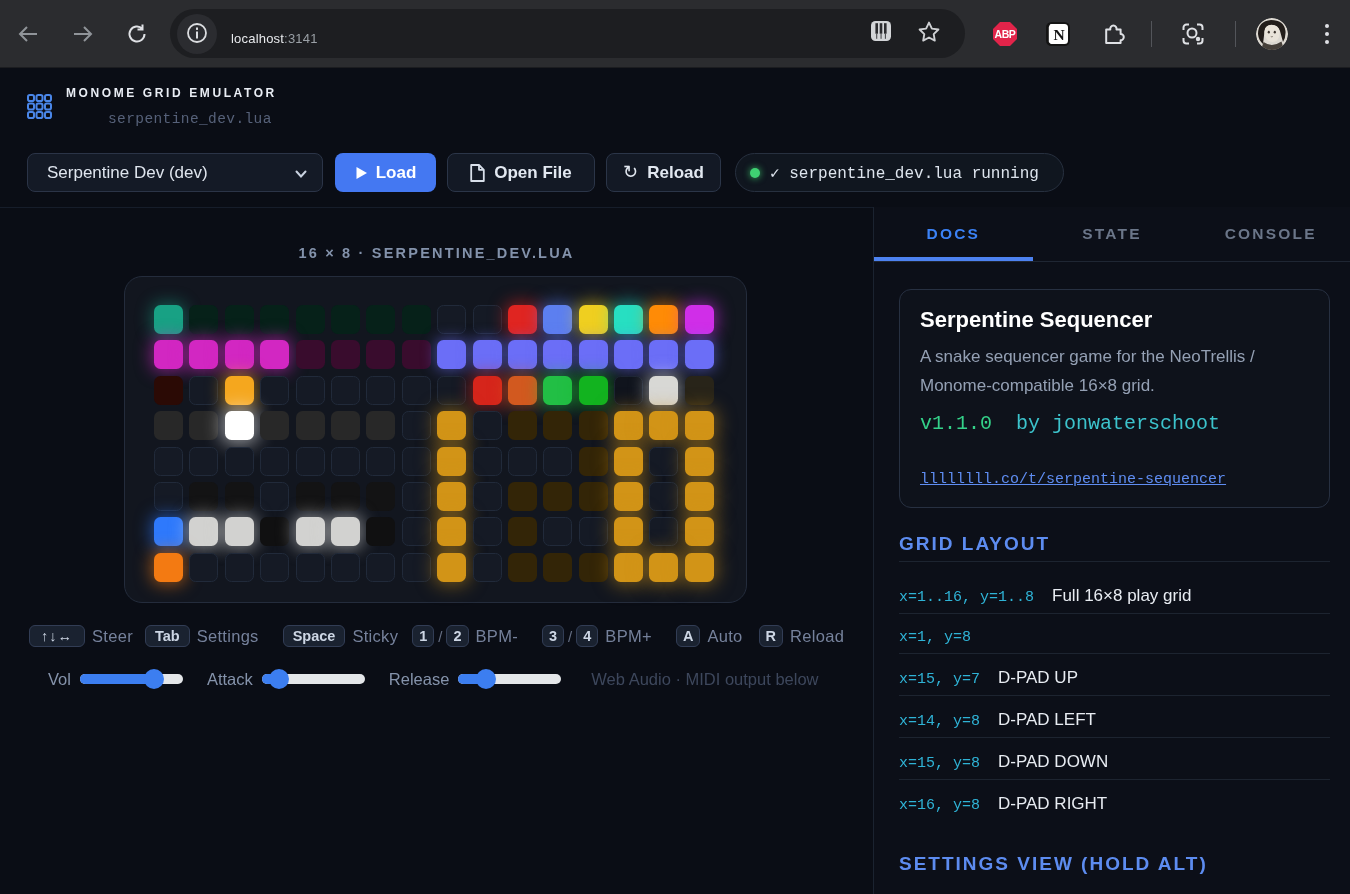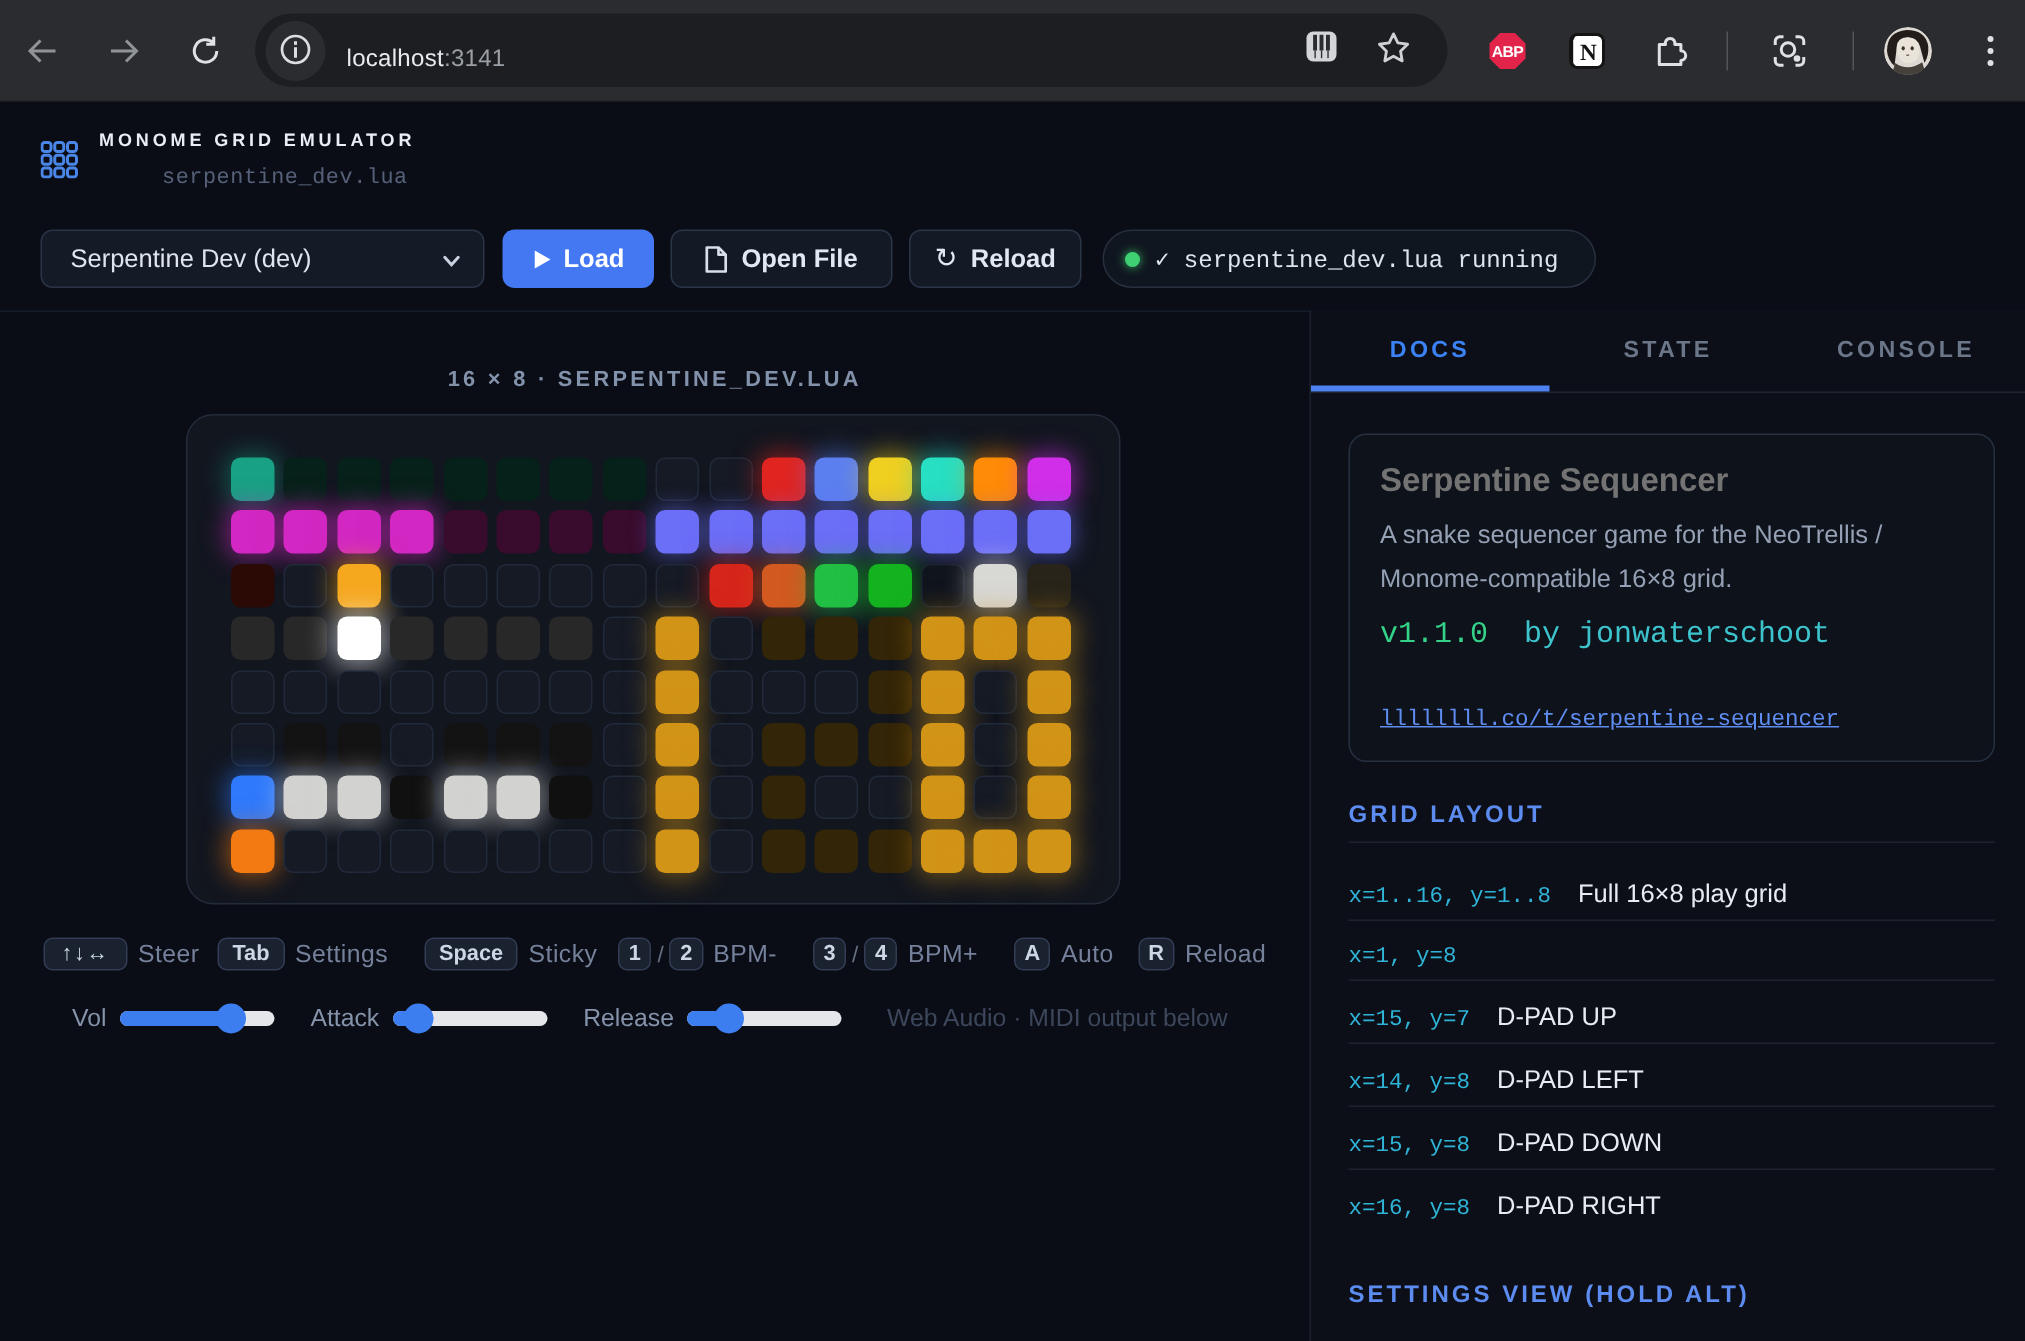--- a/index.html
+++ b/index.html
@@ -9,21 +9,21 @@
 
   
   .chrome { position:absolute; left:0; top:0; width:1350px; height:68px;
     background:#2b2c2f; border-bottom:1px solid #1c1d20; }
   .chrome svg { position:absolute; }
   .nav { color:#909499; }
   .urlbar { position:absolute; left:170px; top:9px; width:795px; height:49px;
     border-radius:25px; background:#1d1e21; }
   .infodisc { position:absolute; left:7px; top:4.5px; width:40px; height:40px;
     border-radius:50%; background:#2b2c30; }
-  .urltext { position:absolute; left:61px; top:22px; font-size:16px;
+  .urltext { position:absolute; left:61px; top:22px; font-size:13px;
     color:#e8eaed; letter-spacing:.2px; }
   .urltext span { color:#9aa0a6; }
   .sep { position:absolute; top:21px; width:1px; height:26px; background:#53555a; }
   .avatar { position:absolute; left:1256px; top:18px; width:32px; height:32px;
     border-radius:50%; overflow:hidden; }
 
   
   .app { position:absolute; left:0; top:68px; width:1350px; height:826px;
     background:#0a0d15; }
   .hline { position:absolute; left:0; top:139px; width:1350px; height:1px;
@@ -90,26 +90,26 @@
 
   
   .right { position:absolute; left:874px; top:139px; width:476px; height:687px; background:#0c0f18; }
   .tabs { display:flex; height:55px; border-bottom:1px solid #1f2633; }
   .tab { flex:1; display:flex; align-items:center; justify-content:center;
     font-size:15.5px; font-weight:bold; letter-spacing:2.2px; color:#6b7689; }
   .tab.active { color:#3b82f6; box-shadow:inset 0 -4px 0 #4d82f0; }
   .rcontent { padding:27px 20px 0 25px; }
   .card { border:1px solid #273041; border-radius:12px; background:#0e121b;
     padding:17px 20px 19px 20px; }
-  .card h2 { font-size:22px; font-weight:bold; color:#737373; margin-bottom:9px; }
+  .card h2 { font-size:22px; font-weight:bold; color:#ffffff; margin-bottom:9px; }
   .card p { font-size:17px; color:#94a0b4; line-height:29px; margin-bottom:12px; }
   .vline2 { font-size:20px; margin-bottom:36px;font-family:Liberation Mono, monospace; }
   .v { color:#34d189; } .by { color:#3cc3cc; }
   .link { font-size:15px; color:#5f8df2; text-decoration:underline; }
-  .sechead { font-size:16px; font-weight:bold; letter-spacing:2px; color:#5d8cf0;
+  .sechead { font-size:19px; font-weight:bold; letter-spacing:2px; color:#5d8cf0;
     margin:27px 0 0 0; line-height:18px; padding-bottom:8px;
     border-bottom:1px solid #1d2430; }
   .docrow { display:flex; padding:10px 0 2px 0; border-bottom:1px solid #1d2430;
     align-items:baseline; line-height:27px; }
   .docrow.first { margin-top:10px; }
   .docrow.last { border-bottom:none; }
   .dkey { font-size:15px; color:#2fb3d6; white-space:pre; flex:none; }
   .dval { font-size:17px; color:#e8ecf2; margin-left:18px; line-height:27px; }
 </style>
 </head>

